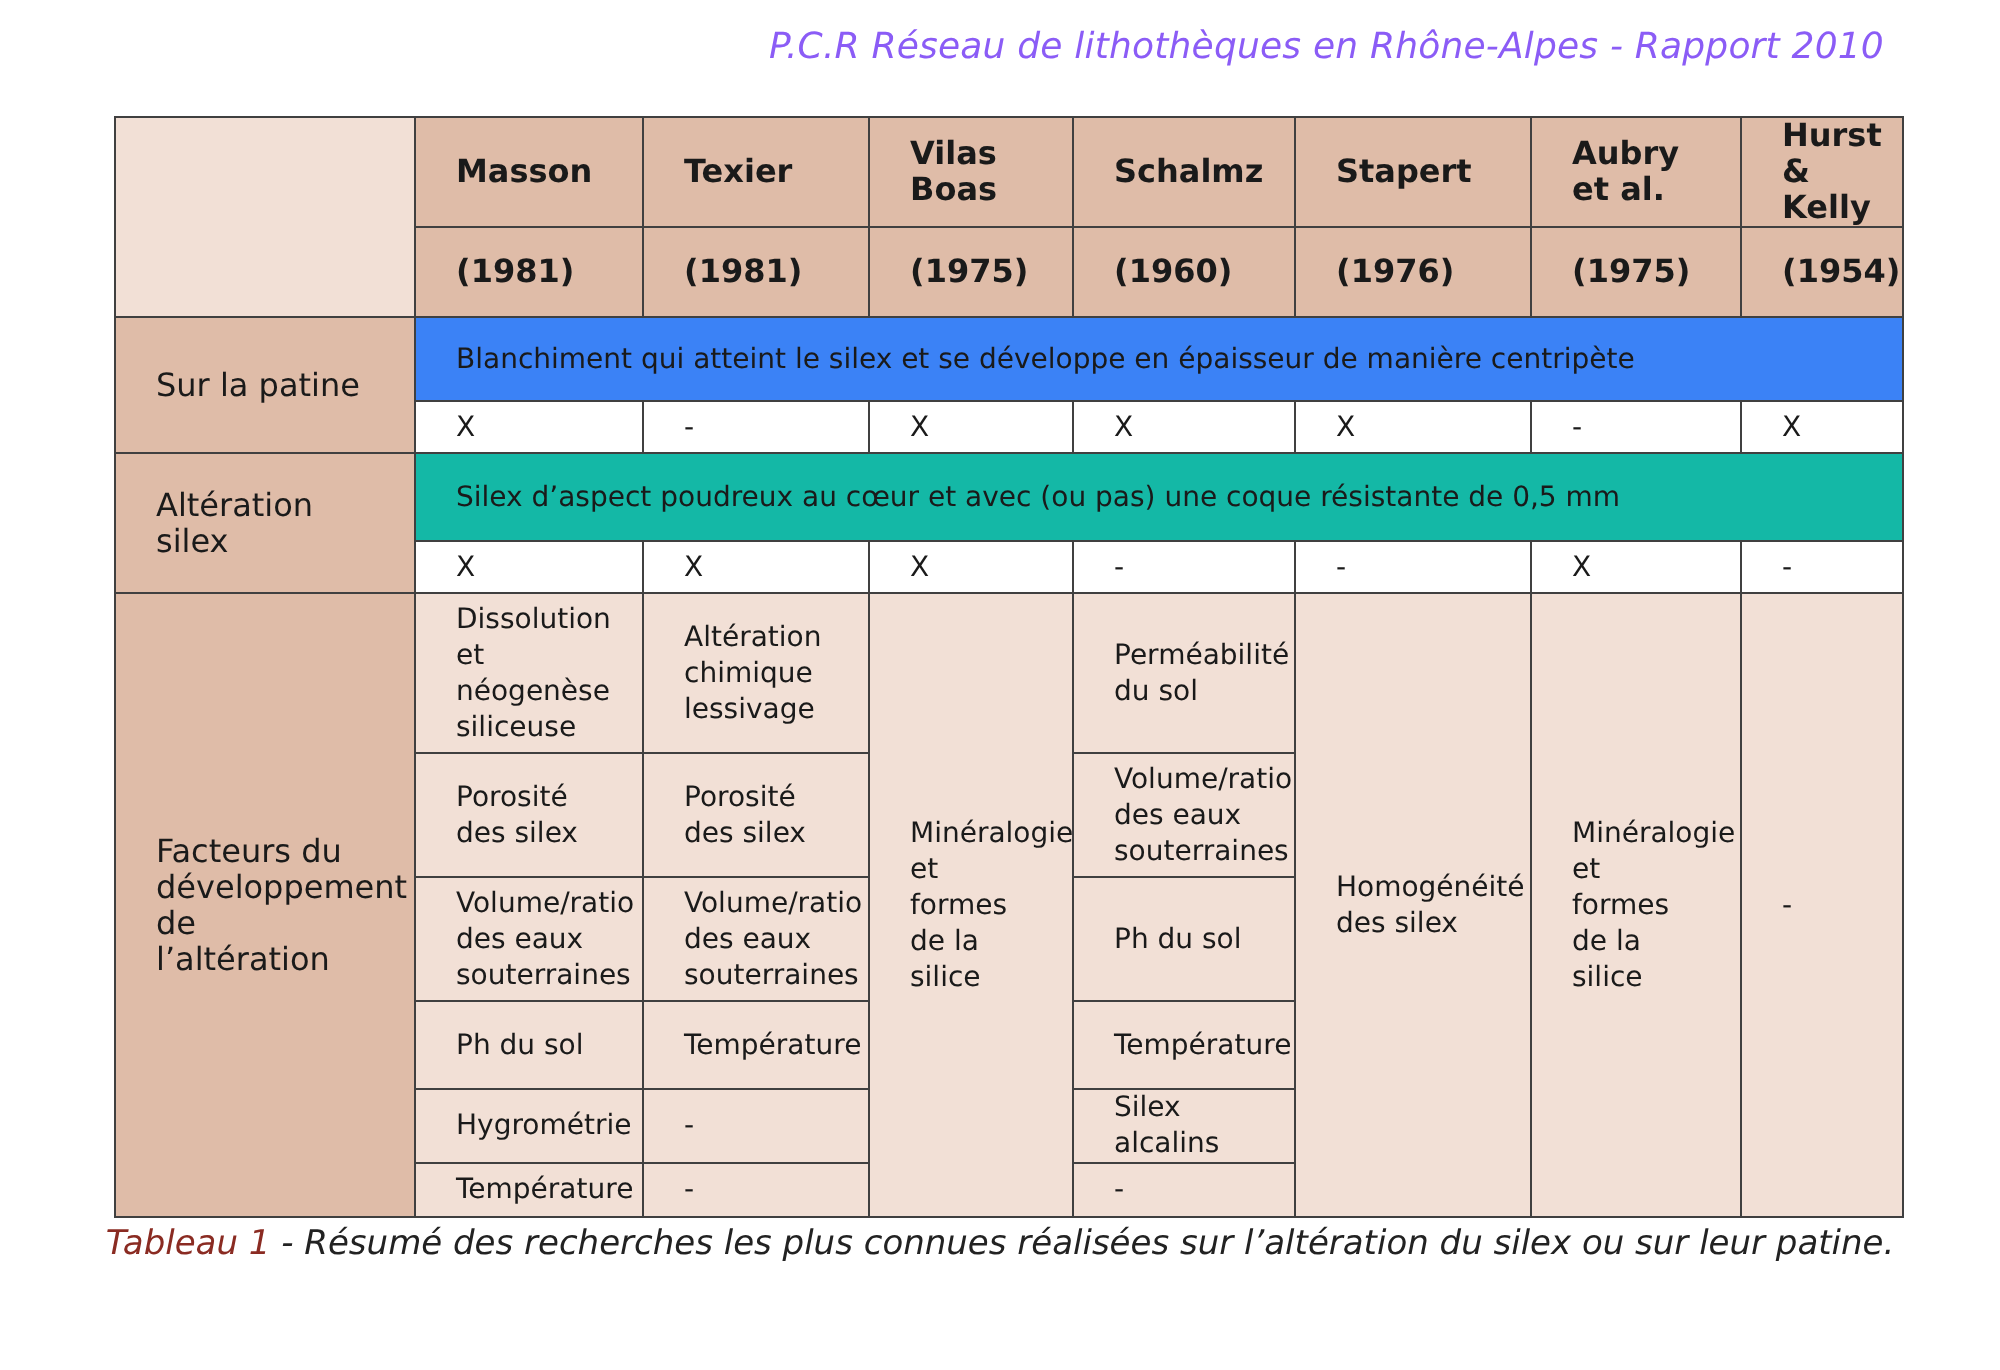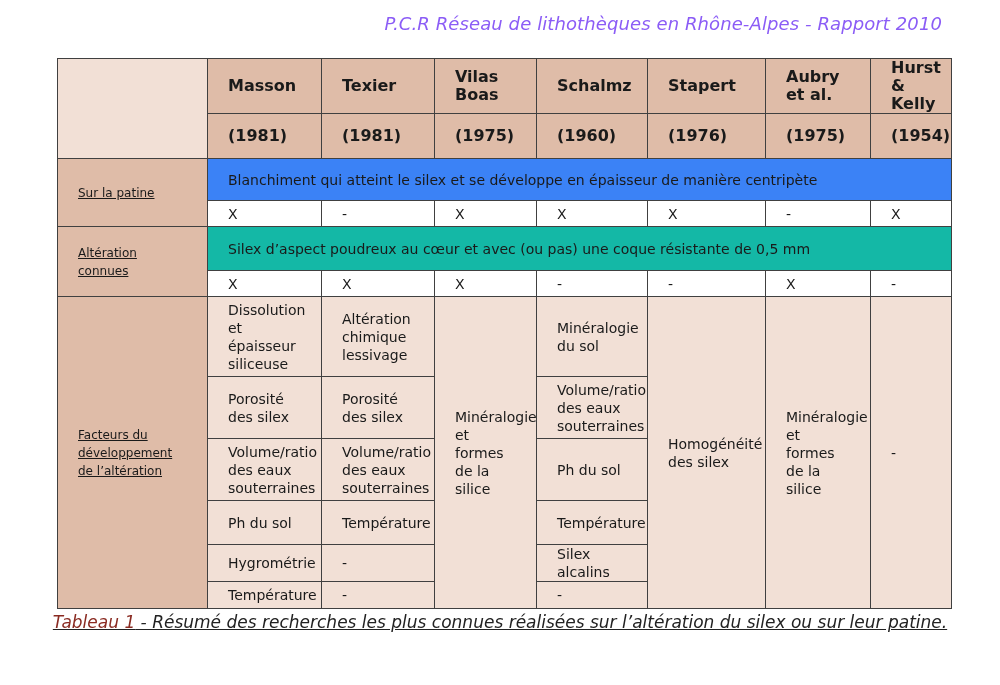--- a/index.html
+++ b/index.html
@@ -7,28 +7,28 @@
          font-family:"DejaVu Sans", sans-serif; color:#1a1a1a; }
   .doc-header { position:absolute; top:13px; right:58px; font-style:italic;
          font-size:18px; color:#8b5cf6; letter-spacing:0.1px; }
   table.summary { position:absolute; left:57px; top:58px; border-collapse:collapse;
          width:894px; table-layout:fixed; font-size:14px; }
   table.summary td, table.summary th { border:1px solid #404040; text-align:left;
          vertical-align:middle; padding:0 20px; line-height:18px; }
   table.summary { border:1.5px solid #a09590; }
   .hdr { background:#dfbca8; font-weight:bold; font-size:16px; }
   .hdr-corner { background:#f2e0d6; }
-  .rowlabel { background:#dfbca8; font-size:12px; font-weight:normal;text-decoration:underline; }
+  .rowlabel { background:#dfbca8; font-size:16px; font-weight:normal; }
   .desc-patine { background:#3b82f6; }
   .desc-alt { background:#14b8a6; }
   .mark { background:#ffffff; }
   .fact { background:#f2e0d6; }
   .vtop { vertical-align:top; }
   .caption { position:absolute; top:612px; left:0; width:1000px; text-align:center;
-         font-style:italic; font-size:17px; color:#222; line-height:20px;text-decoration:underline; }
+         font-style:italic; font-size:17px; color:#222; line-height:20px; }
   .caption .cap-label { color:#8a2b22; }
 </style>
 </head>
 <body>
 
 <div class="doc-header">P.C.R Réseau de lithothèques en Rhône-Alpes - Rapport 2010</div>
 
 <table class="summary">
   <colgroup>
     <col style="width:150px">
@@ -69,39 +69,39 @@
     <td class="mark">X</td>
     <td class="mark">-</td>
     <td class="mark">X</td>
     <td class="mark">X</td>
     <td class="mark">X</td>
     <td class="mark">-</td>
     <td class="mark">X</td>
   </tr>
 
   <tr style="height:44px">
-    <td class="rowlabel" rowspan="2">Altération connues</td>
+    <td class="rowlabel" rowspan="2">Altération silex</td>
     <td class="desc-alt" colspan="7">Silex d’aspect poudreux au cœur et avec (ou pas) une coque résistante de 0,5 mm</td>
   </tr>
   <tr style="height:26px">
     <td class="mark">X</td>
     <td class="mark">X</td>
     <td class="mark">X</td>
     <td class="mark">-</td>
     <td class="mark">-</td>
     <td class="mark">X</td>
     <td class="mark">-</td>
   </tr>
 
   <tr style="height:80px">
     <td class="rowlabel" rowspan="6">Facteurs du développement de l’altération</td>
-    <td class="fact">Dissolution et épaisseur siliceuse</td>
+    <td class="fact">Dissolution et néogenèse siliceuse</td>
     <td class="fact">Altération chimique lessivage</td>
     <td class="fact" rowspan="6">Minéralogie et formes de la silice</td>
-    <td class="fact">Minéralogie du sol</td>
+    <td class="fact">Perméabilité du sol</td>
     <td class="fact" rowspan="6">Homogénéité des silex</td>
     <td class="fact" rowspan="6">Minéralogie et formes de la silice</td>
     <td class="fact" rowspan="6">-</td>
   </tr>
   <tr style="height:62px">
     <td class="fact">Porosité des silex</td>
     <td class="fact">Porosité des silex</td>
     <td class="fact">Volume/ratio des eaux souterraines</td>
   </tr>
   <tr style="height:62px">

